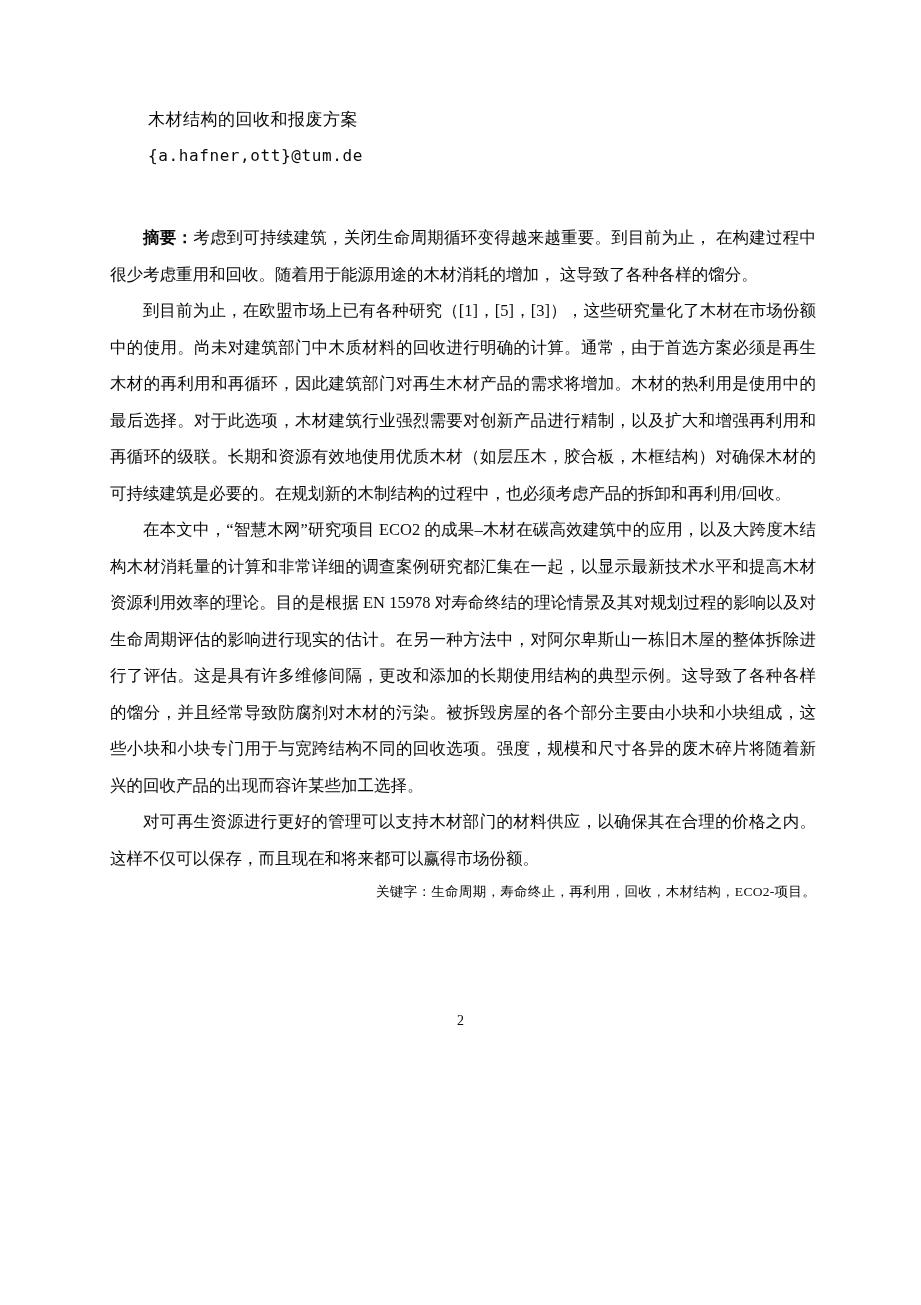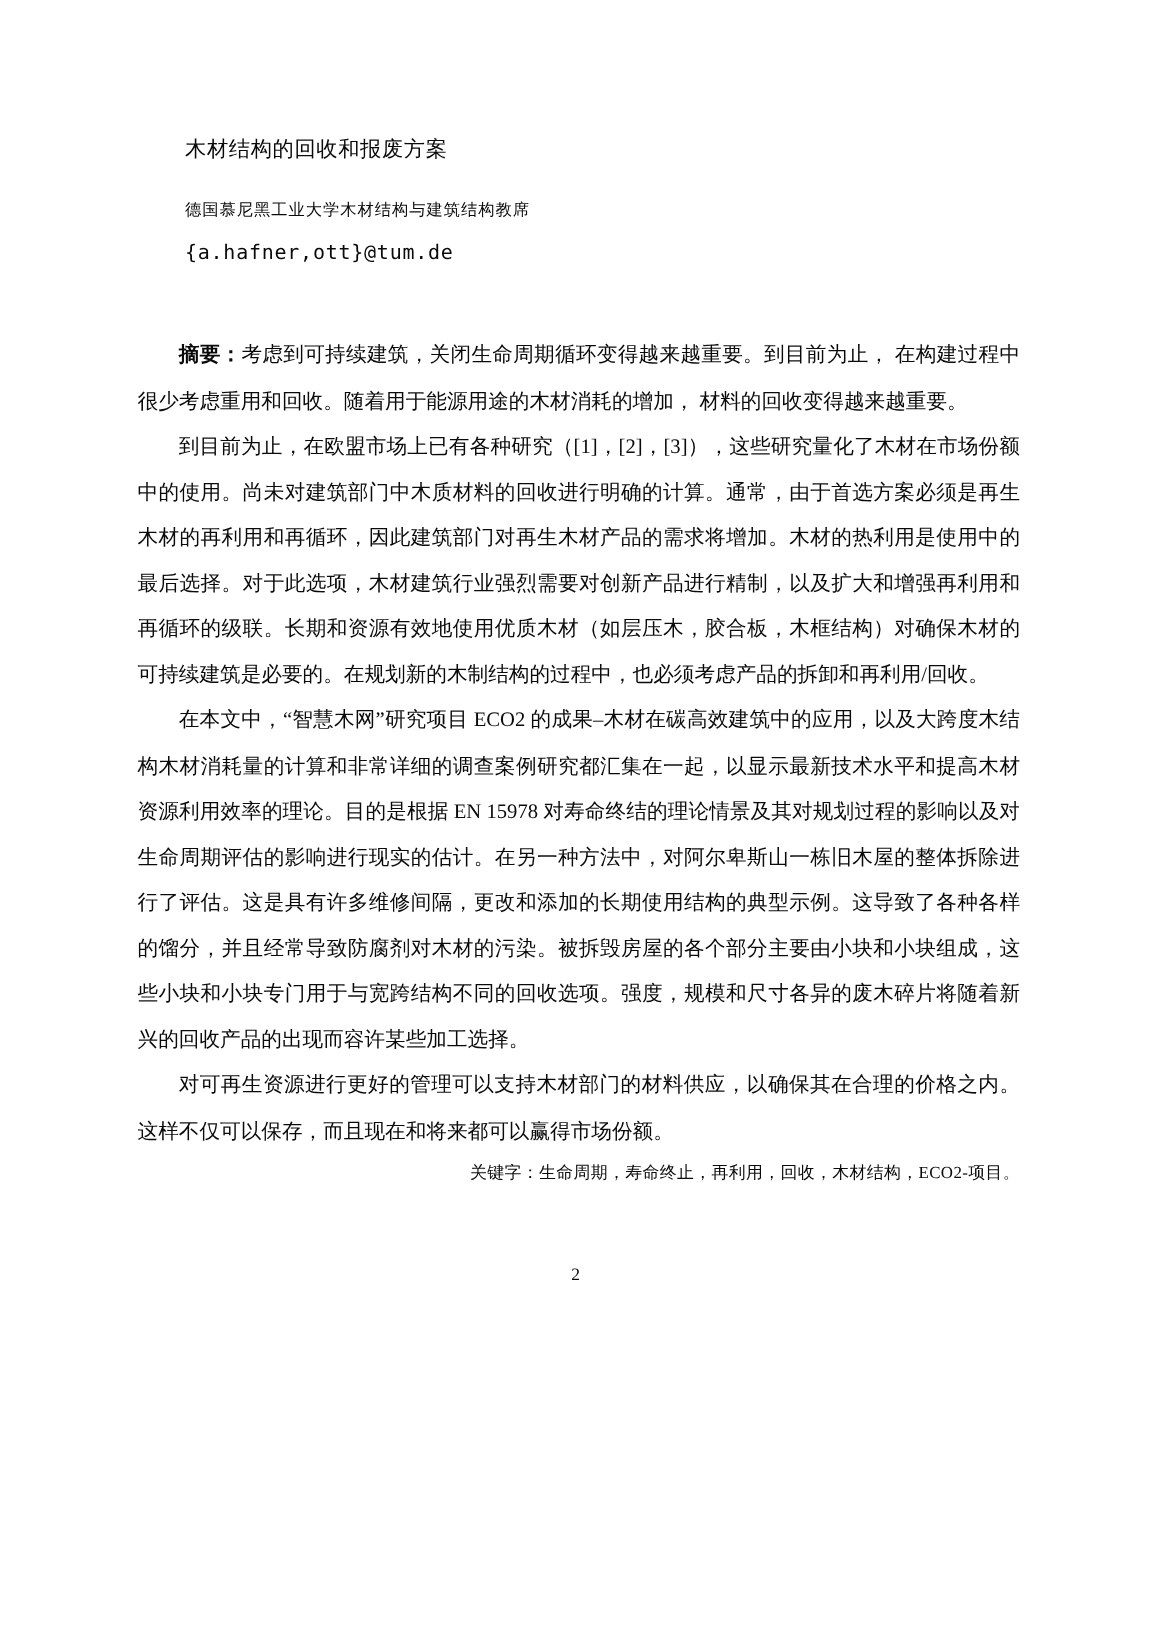--- a/index.html
+++ b/index.html
@@ -86,29 +86,28 @@
 </style>
 </head>
 <body>
 
 <div class="page">
   <div class="content">
 
     <div class="doc-title">木材结构的回收和报废方案</div>
 
 
-    <div class="affiliation">德国慕尼黑工业大学木材结构与建筑结构教席</div>
 
     <div class="email">{a.hafner,ott}@tum.de</div>
 
     <div class="body-text">
 
-      <p><span class="abstract-label">摘要：</span><span>考虑到可持续建筑，关闭生命周期循环变得越来越重要。到目前为止， 在构建过程中很少考虑重用和回收。随着用于能源用途的木材消耗的增加， 材料的回收变得越来越重要。</span></p>
+      <p><span class="abstract-label">摘要：</span><span>考虑到可持续建筑，关闭生命周期循环变得越来越重要。到目前为止， 在构建过程中很少考虑重用和回收。随着用于能源用途的木材消耗的增加， 这导致了各种各样的馏分。</span></p>
 
-      <p>到目前为止，在欧盟市场上已有各种研究（[1]，[2]，[3]），这些研究量化了木材在市场份额中的使用。尚未对建筑部门中木质材料的回收进行明确的计算。通常，由于首选方案必须是再生木材的再利用和再循环，因此建筑部门对再生木材产品的需求将增加。木材的热利用是使用中的最后选择。对于此选项，木材建筑行业强烈需要对创新产品进行精制，以及扩大和增强再利用和再循环的级联。长期和资源有效地使用优质木材（如层压木，胶合板，木框结构）对确保木材的可持续建筑是必要的。在规划新的木制结构的过程中，也必须考虑产品的拆卸和再利用/回收。</p>
+      <p>到目前为止，在欧盟市场上已有各种研究（[1]，[5]，[3]），这些研究量化了木材在市场份额中的使用。尚未对建筑部门中木质材料的回收进行明确的计算。通常，由于首选方案必须是再生木材的再利用和再循环，因此建筑部门对再生木材产品的需求将增加。木材的热利用是使用中的最后选择。对于此选项，木材建筑行业强烈需要对创新产品进行精制，以及扩大和增强再利用和再循环的级联。长期和资源有效地使用优质木材（如层压木，胶合板，木框结构）对确保木材的可持续建筑是必要的。在规划新的木制结构的过程中，也必须考虑产品的拆卸和再利用/回收。</p>
 
       <p>在本文中，“智慧木网”研究项目 ECO2 的成果–木材在碳高效建筑中的应用，以及大跨度木结构木材消耗量的计算和非常详细的调查案例研究都汇集在一起，以显示最新技术水平和提高木材资源利用效率的理论。目的是根据 EN 15978 对寿命终结的理论情景及其对规划过程的影响以及对生命周期评估的影响进行现实的估计。在另一种方法中，对阿尔卑斯山一栋旧木屋的整体拆除进行了评估。这是具有许多维修间隔，更改和添加的长期使用结构的典型示例。这导致了各种各样的馏分，并且经常导致防腐剂对木材的污染。被拆毁房屋的各个部分主要由小块和小块组成，这些小块和小块专门用于与宽跨结构不同的回收选项。强度，规模和尺寸各异的废木碎片将随着新兴的回收产品的出现而容许某些加工选择。</p>
 
       <p>对可再生资源进行更好的管理可以支持木材部门的材料供应，以确保其在合理的价格之内。这样不仅可以保存，而且现在和将来都可以赢得市场份额。</p>
 
       <p class="keywords">关键字：生命周期，寿命终止，再利用，回收，木材结构，ECO2-项目。</p>
 
     </div>
 
   </div>

